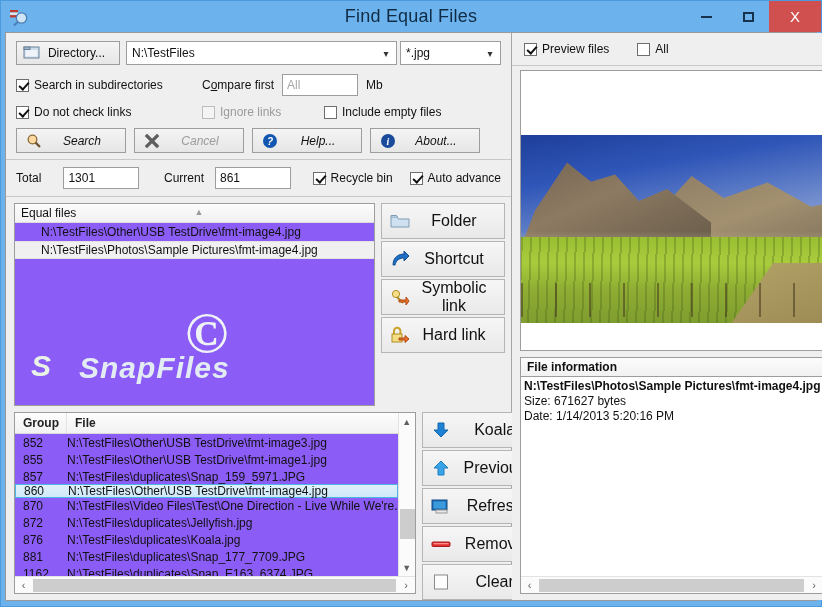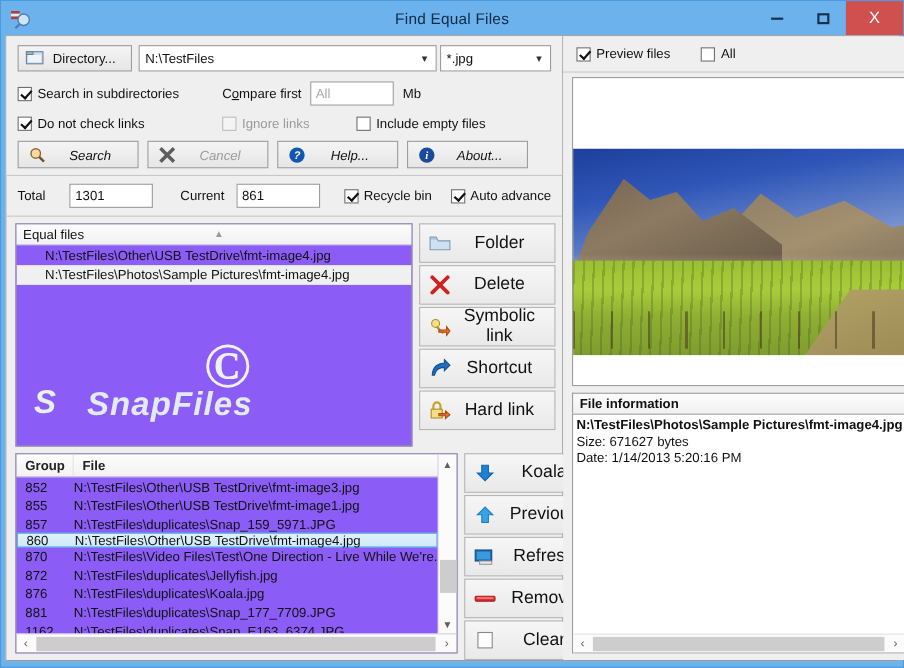--- a/index.html
+++ b/index.html
@@ -24,21 +24,21 @@
     position: relative;
     display: flex; align-items: center;
     background: #6cb2ec;
   }
   .app-icon {
     position: absolute; left: 7px; top: 5px;
     width: 22px; height: 22px;
   }
   .title-text {
     width: 100%; text-align: center;
-    font-size: 14px; color: #0f2b45;
+    font-size: 18px; color: #0f2b45;
     letter-spacing: .2px;
   }
   .win-btns {
     position: absolute; right: 0; top: 0;
     height: 31px; display: flex; align-items: stretch;
   }
   .win-btn {
     width: 42px; display: flex; align-items: center; justify-content: center;
     color: #16324d;
   }
@@ -449,42 +449,34 @@
               <svg width="20" height="16" viewBox="0 0 20 16">
                   <path d="M1 4 L7 4 L8.5 6 L19 6 L19 14 L1 14 Z" fill="#cfe0f0" stroke="#7f9bb5"></path>
                   <path d="M1 4 L1 2.5 L6.5 2.5 L7.5 4" fill="#b4cde3" stroke="#7f9bb5"></path>
                 </svg>
             </span>
             <span class="lbl">Folder</span>
           </div>
           <div class="cbtn">
             <span class="ico">
               <svg width="20" height="18" viewBox="0 0 20 18">
-                  <path d="M3 2 L17 16 M17 2 L3 16" stroke="#cc2222" stroke-width="3.4" stroke-linecap="round"></path>
-                </svg>
-            </span>
-            <span class="lbl">Delete</span>
+                  <path d="M3 15 C3 7 9 4 14 4 L14 1 L19 6 L14 11 L14 8 C10 8 6 10 5 15 Z" fill="#1e6fc4" stroke="#14508f"></path>
+                </svg>
+            </span>
+            <span class="lbl">Shortcut</span>
           </div>
           <div class="cbtn">
             <span class="ico">
               <svg width="20" height="18" viewBox="0 0 20 18">
                   <circle cx="6" cy="6" r="3.6" fill="#f5e08a" stroke="#b08e22"></circle>
                   <path d="M7 9 L13 15" stroke="#b08e22" stroke-width="2"></path>
                   <path d="M9 12 L16 12 L16 9 L19 13 L16 17 L16 14 L9 14 Z" fill="#e8702a" stroke="#b04a10"></path>
                 </svg>
             </span>
             <span class="lbl">Symbolic link</span>
-          </div>
-          <div class="cbtn">
-            <span class="ico">
-              <svg width="20" height="18" viewBox="0 0 20 18">
-                  <path d="M3 15 C3 7 9 4 14 4 L14 1 L19 6 L14 11 L14 8 C10 8 6 10 5 15 Z" fill="#1e6fc4" stroke="#14508f"></path>
-                </svg>
-            </span>
-            <span class="lbl">Shortcut</span>
           </div>
           <div class="cbtn">
             <span class="ico">
               <svg width="20" height="18" viewBox="0 0 20 18">
                   <path d="M4 8 L4 5 A3.2 3.2 0 0 1 10.4 5 L10.4 8" fill="none" stroke="#c9a227" stroke-width="2"></path>
                   <rect x="2" y="8" width="10" height="8" fill="#f3dd85" stroke="#b08e22"></rect>
                   <path d="M9 12 L15 12 L15 9.5 L19 13 L15 16.5 L15 14 L9 14 Z" fill="#e8702a" stroke="#b04a10"></path>
                 </svg>
             </span>
             <span class="lbl">Hard link</span>

